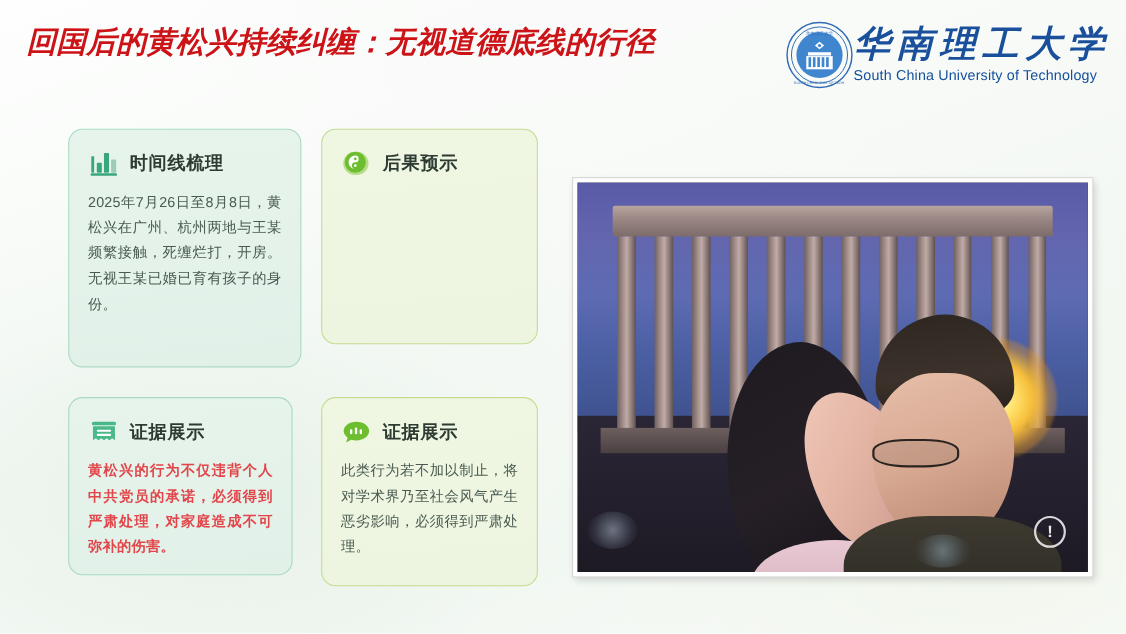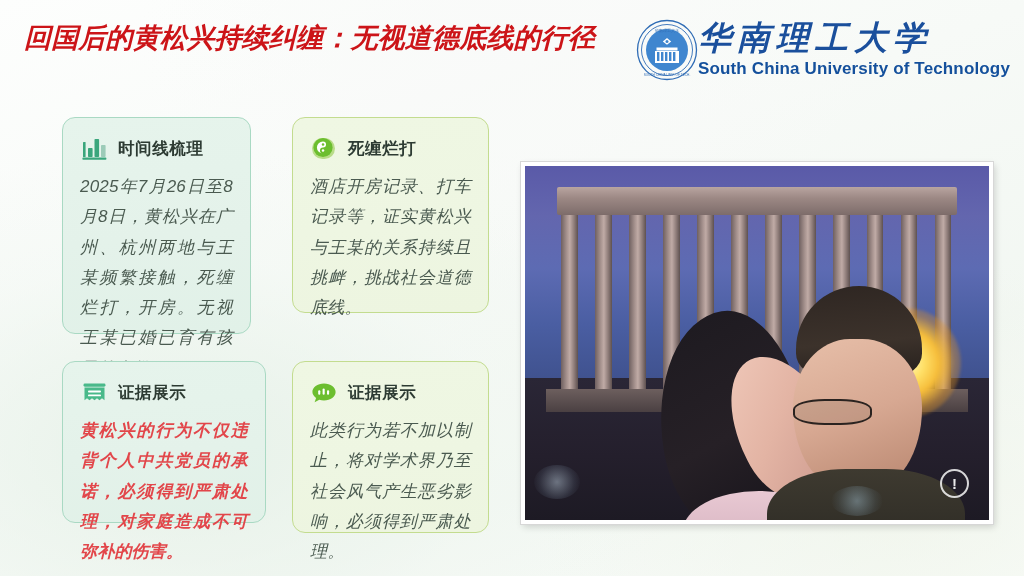--- a/index.html
+++ b/index.html
@@ -65,22 +65,22 @@
     font-family: "Liberation Serif", "DejaVu Serif", serif;
     font-size: 33px;
     font-weight: bold;
     font-style: italic;
     color: #1a4f9c;
     letter-spacing: 6px;
     line-height: 1.05;
     white-space: nowrap;
   }
   .logo-en {
-    font-size: 17px;
-    font-weight: bold;
+    font-size: 13px;
+    font-weight: normal;
     color: #14509c;
     letter-spacing: 0.15px;
     margin-top: 3px;
     white-space: nowrap;
   }
 
   
   .card {
     position: absolute;
     border-radius: 13px;
@@ -110,33 +110,32 @@
     position: relative;
   }
   .card-title {
     font-size: 16.5px;
     font-weight: bold;
     color: #2d3b33;
     letter-spacing: 0.6px;
     white-space: nowrap;
   }
   .card-body {
-    font-size: 17px;
+    font-size: 13px;
     line-height: 1.78;
     color: #4a5a50;
     letter-spacing: 0.2px;
     text-align: justify;
-    font-style: italic;
   }
   .card-body.warn {
     color: #e2464a;
     font-weight: bold;
   }
 
-  #card-timeline { left: 62px;  top: 117px; width: 189px; height: 217px; }
+  #card-timeline { left: 62px;  top: 117px; width: 212px; height: 217px; }
   #card-evidence { left: 292px; top: 117px; width: 197px; height: 196px; }
   #card-behavior { left: 62px;  top: 361px; width: 204px; height: 162px; }
   #card-outcome  { left: 292px; top: 361px; width: 197px; height: 172px; }
 
   
   .ico-bars { display: block; }
 
   
   .photo-frame {
     position: absolute;
@@ -369,23 +368,22 @@
     <div class="card-head">
       <div class="card-icon">
         <svg width="29" height="29" viewBox="0 0 29 29" aria-hidden="true">
           <rect x="2" y="3" width="23" height="21" rx="10.5" fill="#8dc63f" opacity="0.55"></rect>
           <circle cx="13" cy="12.5" r="9.6" fill="#6cbe2f"></circle>
           <path d="M13 6.4 a6.1 6.1 0 1 0 0 12.2 a3.05 3.05 0 1 1 0 -6.1 a3.05 3.05 0 1 0 0 -6.1 z" fill="#ffffff"></path>
           <circle cx="13" cy="9.4" r="1.25" fill="#6cbe2f"></circle>
           <circle cx="13" cy="15.6" r="1.25" fill="#ffffff"></circle>
         </svg>
       </div>
-      <div class="card-title">死缠烂打</div>
-    </div>
-    <div class="card-body">酒店开房记录、打车记录等，证实黄松兴与王某的关系持续且挑衅，挑战社会道德底线。</div>
+      <div class="card-title">后果预示</div>
+    </div>
   </div>
 
   <div class="card mint" id="card-behavior">
     <div class="card-head">
       <div class="card-icon">
         <svg width="29" height="29" viewBox="0 0 29 29" aria-hidden="true">
           <rect x="3.5" y="4.5" width="22" height="3.2" rx="1.4" fill="#49b98a"></rect>
           <path d="M4.5 8.6 h20 v12.6 l-2.5 -1.9 -2.5 1.9 -2.5 -1.9 -2.5 1.9 -2.5 -1.9 -2.5 1.9 -2.5 -1.9 -2.5 1.9 z" fill="#49b98a"></path>
           <rect x="8" y="11.6" width="13" height="1.9" rx="0.9" fill="#ffffff"></rect>
           <rect x="8" y="15.4" width="13" height="1.9" rx="0.9" fill="#ffffff"></rect>

